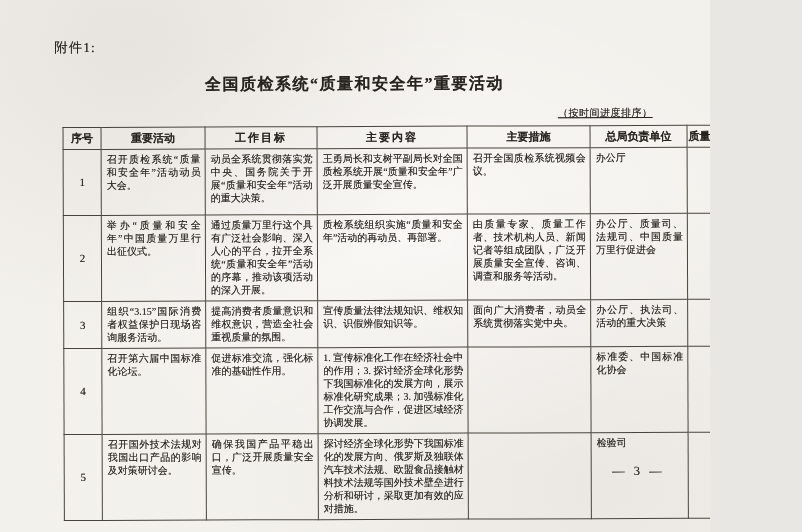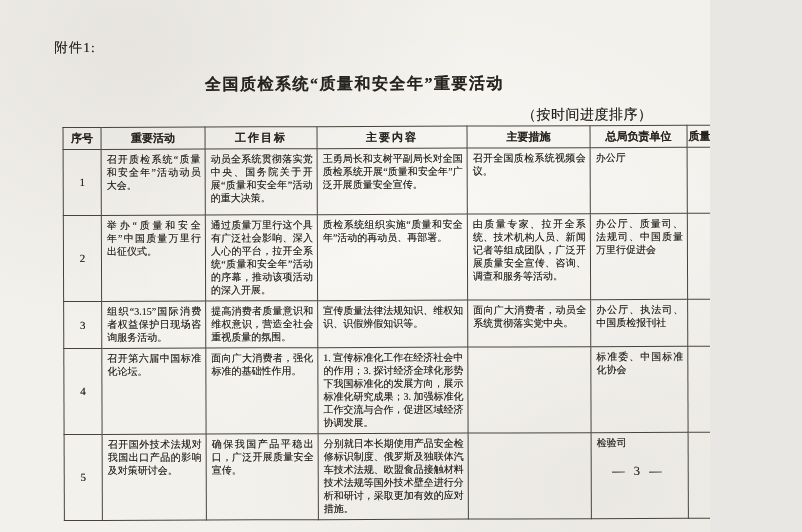--- a/index.html
+++ b/index.html
@@ -26,21 +26,21 @@
   .attachment{
     position:absolute;left:55px;top:38px;
     font-size:13.5px;letter-spacing:1px;
   }
   .title{
     position:absolute;left:60px;right:60px;top:74px;margin:0;
     text-align:center;font-size:16px;font-weight:bold;letter-spacing:1.5px;
   }
   .sort-note{
     position:absolute;right:57px;top:107px;
-    font-size:14px;letter-spacing:.5px;
+    font-size:10px;letter-spacing:.5px;text-decoration:underline;
   }
   table.activities{
     position:absolute;left:63px;top:126px;width:679px;
     border-collapse:collapse;table-layout:fixed;
   }
   .activities th,.activities td{
     border:1px solid #48443d;
     vertical-align:top;
     font-weight:normal;
   }
@@ -106,47 +106,47 @@
           <td>王勇局长和支树平副局长对全国质检系统开展“质量和安全年”广泛开展质量安全宣传。</td>
           <td>召开全国质检系统视频会议。</td>
           <td>办公厅</td>
           <td class="sched">2月26日</td>
         </tr>
         <tr style="height:62px">
           <td class="no">2</td>
           <td>举办“质量和安全年”中国质量万里行出征仪式。</td>
           <td>通过质量万里行这个具有广泛社会影响、深入人心的平台，拉开全系统“质量和安全年”活动的序幕，推动该项活动的深入开展。</td>
           <td>质检系统组织实施“质量和安全年”活动的再动员、再部署。</td>
-          <td>由质量专家、拉开全系统、技术机构人员、新闻记者等组成团队，广泛开展质量安全宣传、咨询、调查和服务等活动。</td>
+          <td>由质量专家、质量工作者、技术机构人员、新闻记者等组成团队，广泛开展质量安全宣传、咨询、调查和服务等活动。</td>
           <td>办公厅、质量司、法规司、中国质量万里行促进会</td>
           <td class="sched">3月14日</td>
         </tr>
         <tr style="height:40px">
           <td class="no">3</td>
           <td>组织“3.15”国际消费者权益保护日现场咨询服务活动。</td>
           <td>提高消费者质量意识和维权意识，营造全社会重视质量的氛围。</td>
           <td>宣传质量法律法规知识、维权知识、识假辨假知识等。</td>
           <td>面向广大消费者，动员全系统贯彻落实党中央。</td>
-          <td>办公厅、执法司、中国质检报刊社</td>
+          <td>办公厅、执法司、活动的重大决策</td>
           <td class="sched">3月15日</td>
         </tr>
         <tr style="height:80px">
           <td class="no">4</td>
           <td>召开第六届中国标准化论坛。</td>
-          <td>面向广大消费者，强化标准的基础性作用。</td>
+          <td>促进标准交流，强化标准的基础性作用。</td>
           <td>1. 宣传标准化工作在经济社会中的作用；3. 探讨经济全球化形势下我国标准化的发展方向，展示标准化研究成果；3. 加强标准化工作交流与合作，促进区域经济协调发展。</td>
           <td></td>
           <td>标准委、中国标准化协会</td>
           <td class="sched">4月</td>
         </tr>
         <tr style="height:74px">
           <td class="no">5</td>
           <td>召开国外技术法规对我国出口产品的影响及对策研讨会。</td>
           <td>确保我国产品平稳出口，广泛开展质量安全宣传。</td>
-          <td>分别就日本长期使用产品安全检修标识制度、俄罗斯及独联体汽车技术法规、欧盟食品接触材料技术法规等国外技术壁垒进行分析和研讨，采取更加有效的应对措施。</td>
+          <td>探讨经济全球化形势下我国标准化的发展方向、俄罗斯及独联体汽车技术法规、欧盟食品接触材料技术法规等国外技术壁垒进行分析和研讨，采取更加有效的应对措施。</td>
           <td></td>
           <td>检验司</td>
           <td class="sched">5月</td>
         </tr>
       </tbody>
     </table>
 
     <div class="page-number">— 3 —</div>
 
   </div>

